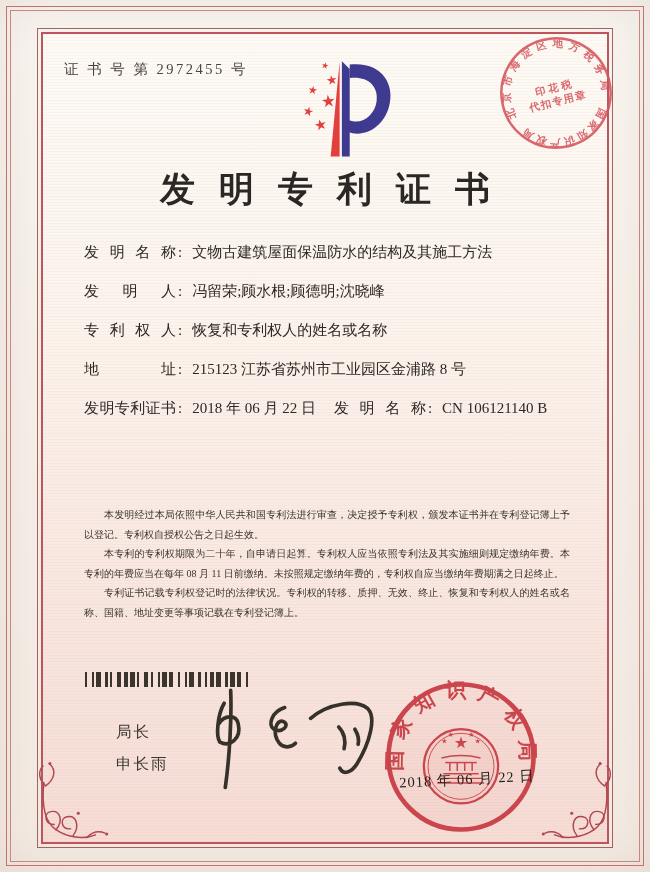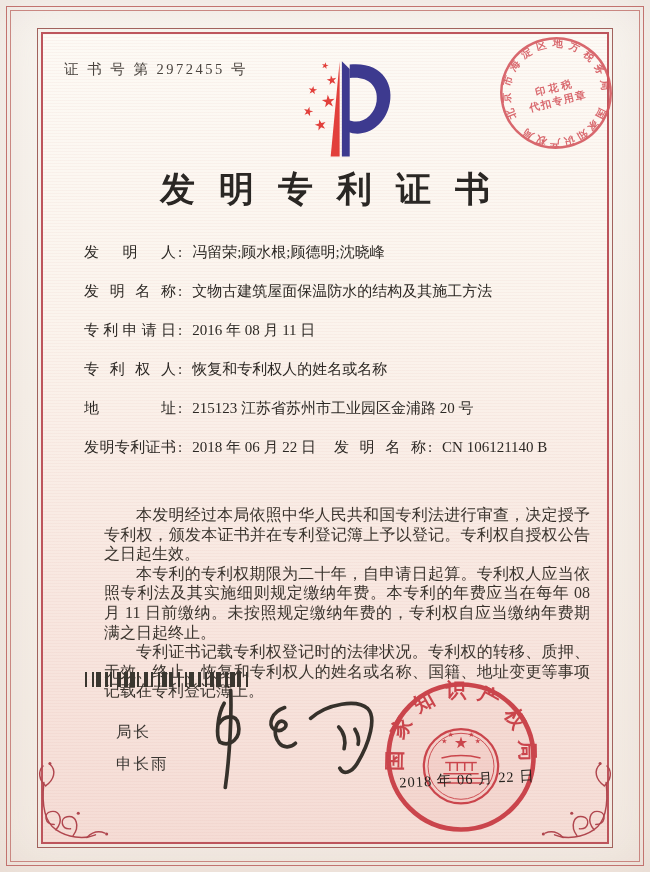--- a/index.html
+++ b/index.html
@@ -47,21 +47,21 @@
   .frow{height:24px;margin-bottom:15px;font-size:15px;white-space:nowrap;}
   .flabel{
     display:inline-block;width:92px;vertical-align:bottom;
     text-align:justify;text-align-last:justify;color:#2c2824;
   }
   .fcolon{display:inline-block;margin:0 10px 0 2px;color:#2c2824;}
   .fvalue{color:#2c2824;}
   .pair2{margin-left:18px;}
 
   .paras{position:absolute;left:84px;top:505px;width:486px;
-    font-size:16px;line-height:19.6px;text-align:justify;color:#3a342e;margin-left:20px;}
+    font-size:10px;line-height:19.6px;text-align:justify;color:#3a342e;}
   .paras p{margin:0;text-indent:2em;}
 
   .barcode{position:absolute;left:85px;top:672px;width:163px;height:15px;display:flex;}
   .bc-bar{background:#3a362f;}
   .bc-gap{background:transparent;}
 
   .officer{position:absolute;left:85px;top:722px;
     font-family:"Liberation Sans","DejaVu Sans",sans-serif;
     font-size:15.5px;color:#3a3632;letter-spacing:2px;}
   .officer .line{margin-bottom:11px;margin-left:31px;}
@@ -121,33 +121,30 @@
         <textPath href="#taxBottom" startOffset="50%" text-anchor="middle">国家知识产权局</textPath>
       </text>
       <text x="60" y="58" text-anchor="middle" font-size="10.5" letter-spacing="3" fill="#d4555c" font-weight="600">印花税</text>
       <text x="60" y="72" text-anchor="middle" font-size="10.5" letter-spacing="1.5" fill="#d4555c" font-weight="600">代扣专用章</text>
     </svg>
 
     <div class="title">发明专利证书</div>
 
     <div class="fields">
       <div class="frow">
+        <span class="flabel">发明名称</span><span class="fcolon">:</span><span class="fvalue">文物古建筑屋面保温防水的结构及其施工方法</span>
+      </div>
+      <div class="frow">
         <span class="flabel">发明人</span><span class="fcolon">:</span><span class="fvalue">冯留荣;顾水根;顾德明;沈晓峰</span>
       </div>
       <div class="frow">
-        <span class="flabel">发明名称</span><span class="fcolon">:</span><span class="fvalue">文物古建筑屋面保温防水的结构及其施工方法</span>
-      </div>
-      <div class="frow">
-        <span class="flabel">专利申请日</span><span class="fcolon">:</span><span class="fvalue">2016 年 08 月 11 日</span>
-      </div>
-      <div class="frow">
         <span class="flabel">专利权人</span><span class="fcolon">:</span><span class="fvalue">恢复和专利权人的姓名或名称</span>
       </div>
       <div class="frow">
-        <span class="flabel">地址</span><span class="fcolon">:</span><span class="fvalue">215123 江苏省苏州市工业园区金浦路 20 号</span>
+        <span class="flabel">地址</span><span class="fcolon">:</span><span class="fvalue">215123 江苏省苏州市工业园区金浦路 8 号</span>
       </div>
       <div class="frow">
         <span class="flabel">发明专利证书</span><span class="fcolon">:</span><span class="fvalue">2018 年 06 月 22 日</span><span class="pair2"><span class="flabel">发明名称</span><span class="fcolon">:</span><span class="fvalue">CN 106121140 B</span></span>
       </div>
     </div>
 
     <div class="paras">
       <p>本发明经过本局依照中华人民共和国专利法进行审查，决定授予专利权，颁发本证书并在专利登记簿上予以登记。专利权自授权公告之日起生效。</p>
       <p>本专利的专利权期限为二十年，自申请日起算。专利权人应当依照专利法及其实施细则规定缴纳年费。本专利的年费应当在每年 08 月 11 日前缴纳。未按照规定缴纳年费的，专利权自应当缴纳年费期满之日起终止。</p>
       <p>专利证书记载专利权登记时的法律状况。专利权的转移、质押、无效、终止、恢复和专利权人的姓名或名称、国籍、地址变更等事项记载在专利登记簿上。</p>

